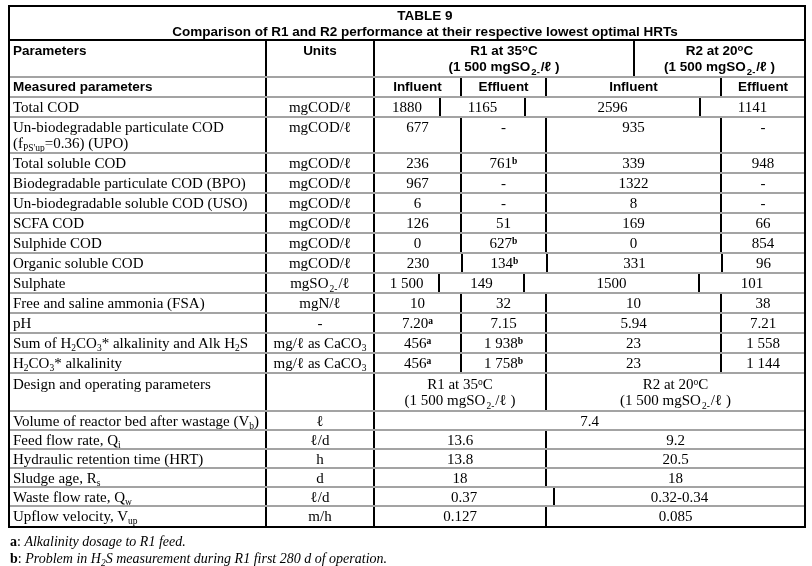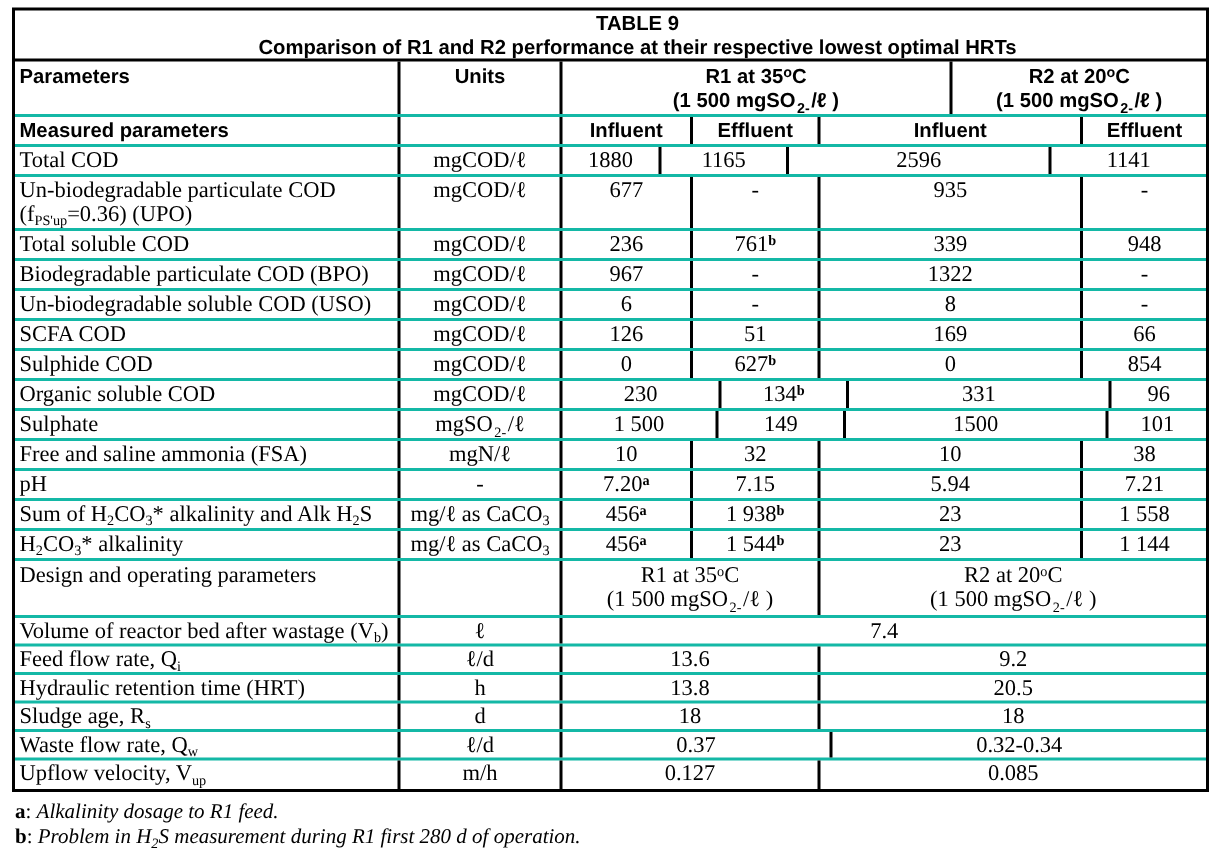--- a/index.html
+++ b/index.html
@@ -5,21 +5,21 @@
   html,body{margin:0;padding:0;}
   body{
     width:812px;height:566px;background:#ffffff;overflow:hidden;
     font-family:"Liberation Serif", serif;color:#000;
   }
   .page{position:relative;width:812px;height:566px;background:#ffffff;}
   .tbl{
     position:absolute;left:8px;top:5px;width:798px;
     border:2px solid #000;box-sizing:border-box;background:#fff;
   }
-  .row{display:flex;border-bottom:2px solid #14b8a6;box-sizing:border-box;align-items:stretch;}
+  .row{display:flex;border-bottom:2px solid #a3a3a3;box-sizing:border-box;align-items:stretch;}
   .cell{
     border-right:2px solid #000;box-sizing:border-box;
     padding:1px 3px;white-space:nowrap;overflow:hidden;
     font-size:15px;line-height:16px;
   }
   .cell:last-child{border-right:none;}
   .w1{width:257px;} .w2{width:108px;} .w3{width:87px;} .w4{width:85px;} .w5{width:175px;}
   .wr1s{width:260px;} .wdr1{width:172px;} .wf{flex:1;}
   .c{text-align:center;} .l{text-align:left;}
   .sans{font-family:"Liberation Sans", sans-serif;font-weight:bold;font-size:13.5px;line-height:16px;}
@@ -138,31 +138,31 @@
           <div class="cell l" style="width: 257px;">Sulphide COD</div>
           <div class="cell c" style="width: 108px;">mgCOD/ℓ</div>
           <div class="cell c" style="width: 87px;">0</div>
           <div class="cell c" style="width: 85px;"><span>627</span><sup class="bd">b</sup></div>
           <div class="cell c" style="width: 175px;">0</div>
           <div class="cell wf c">854</div>
         </div>
         <div class="row drow">
           <div class="cell l" style="width: 257px;">Organic soluble COD</div>
           <div class="cell c" style="width: 108px;">mgCOD/ℓ</div>
-          <div class="cell c" style="width: 106px;">230</div>
+          <div class="cell c" style="width: 88px;">230</div>
           <div class="cell c" style="width: 85px;"><span>134</span><sup class="bd">b</sup></div>
           <div class="cell c" style="width: 175px;">331</div>
           <div class="cell wf c">96</div>
         </div>
         <div class="row drow">
           <div class="cell l" style="width: 257px;">Sulphate</div>
           <div class="cell c" style="width: 108px;"><span>mgSO</span><span class="ss">
               <span>2-</span>
             </span><span>/ℓ</span></div>
-          <div class="cell c" style="width: 104px;">1 500</div>
+          <div class="cell c" style="width: 65px;">1 500</div>
           <div class="cell c" style="width: 85px;">149</div>
           <div class="cell c" style="width: 175px;">1500</div>
           <div class="cell wf c">101</div>
         </div>
         <div class="row drow">
           <div class="cell l" style="width: 257px;">Free and saline ammonia (FSA)</div>
           <div class="cell c" style="width: 108px;">mgN/ℓ</div>
           <div class="cell c" style="width: 87px;">10</div>
           <div class="cell c" style="width: 85px;">32</div>
           <div class="cell c" style="width: 175px;">10</div>
@@ -181,21 +181,21 @@
           <div class="cell c" style="width: 108px;"><span>mg/ℓ as CaCO</span><sub>3</sub></div>
           <div class="cell c" style="width: 87px;"><span>456</span><sup class="bd">a</sup></div>
           <div class="cell c" style="width: 85px;"><span>1 938</span><sup class="bd">b</sup></div>
           <div class="cell c" style="width: 175px;">23</div>
           <div class="cell wf c">1 558</div>
         </div>
         <div class="row drow">
           <div class="cell l" style="width: 257px;"><span>H</span><sub>2</sub><span>CO</span><sub>3</sub><span>* alkalinity</span></div>
           <div class="cell c" style="width: 108px;"><span>mg/ℓ as CaCO</span><sub>3</sub></div>
           <div class="cell c" style="width: 87px;"><span>456</span><sup class="bd">a</sup></div>
-          <div class="cell c" style="width: 85px;"><span>1 544</span><sup class="bd">b</sup></div>
+          <div class="cell c" style="width: 85px;"><span>1 758</span><sup class="bd">b</sup></div>
           <div class="cell c" style="width: 175px;">23</div>
           <div class="cell wf c">1 144</div>
         </div>
       </div>
 
     <div class="row dhdr">
       <div class="cell w1 l">Design and operating parameters</div>
       <div class="cell w2"></div>
       <div class="cell wdr1 c">
         <div><span>R1 at 35</span><sup>o</sup><span>C</span></div>

